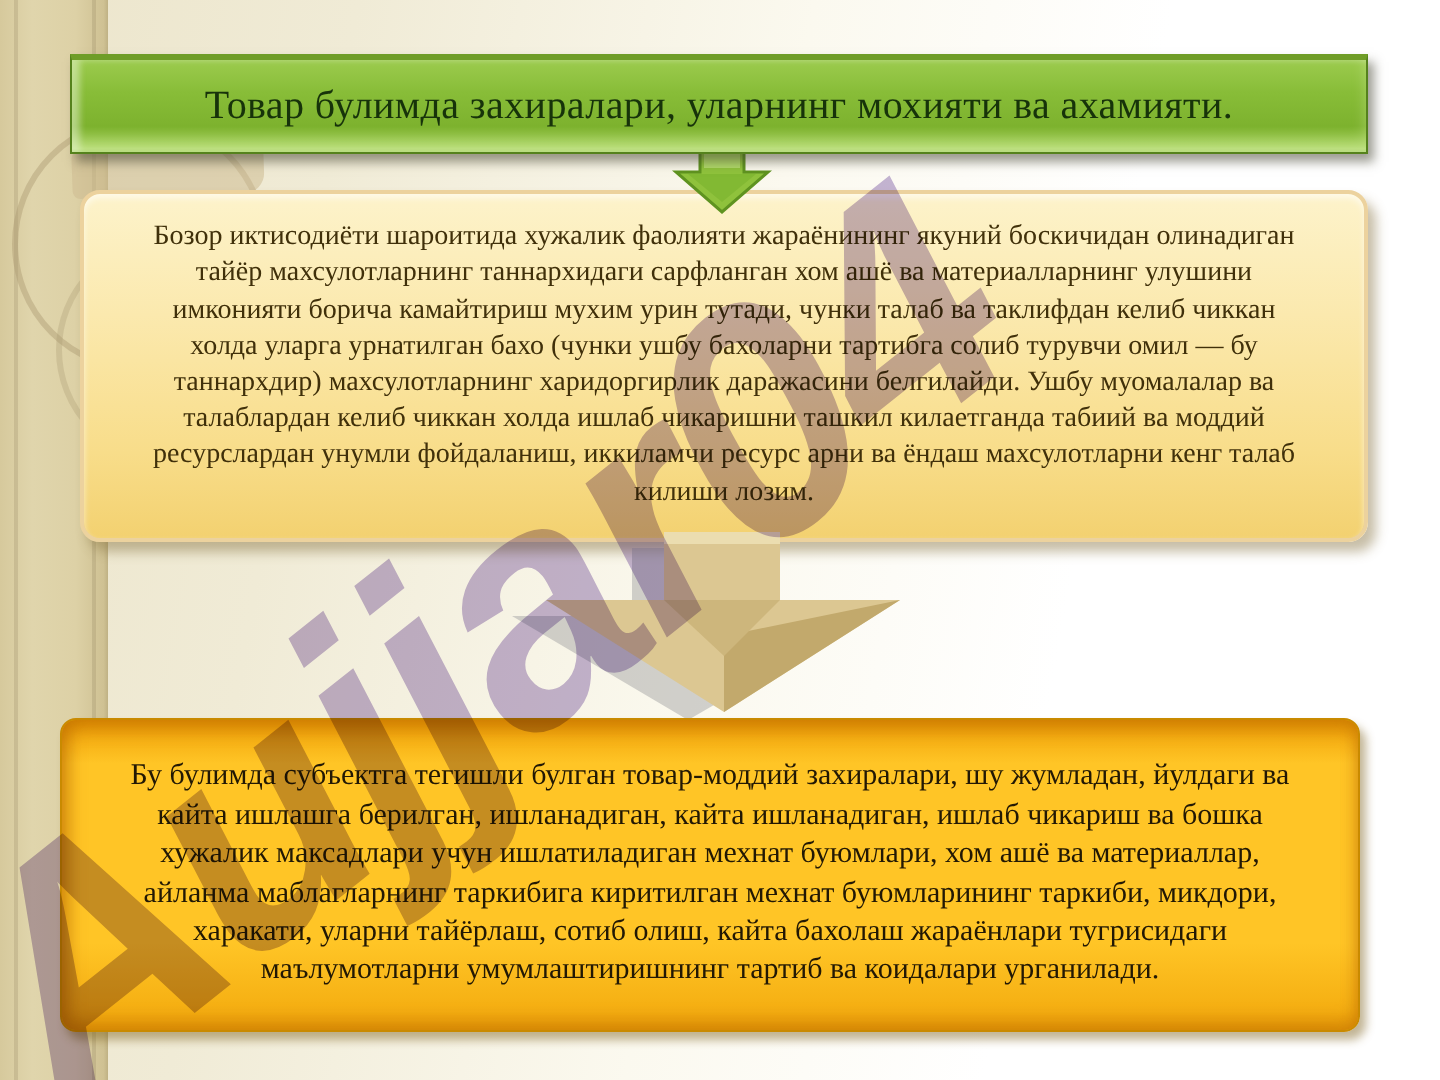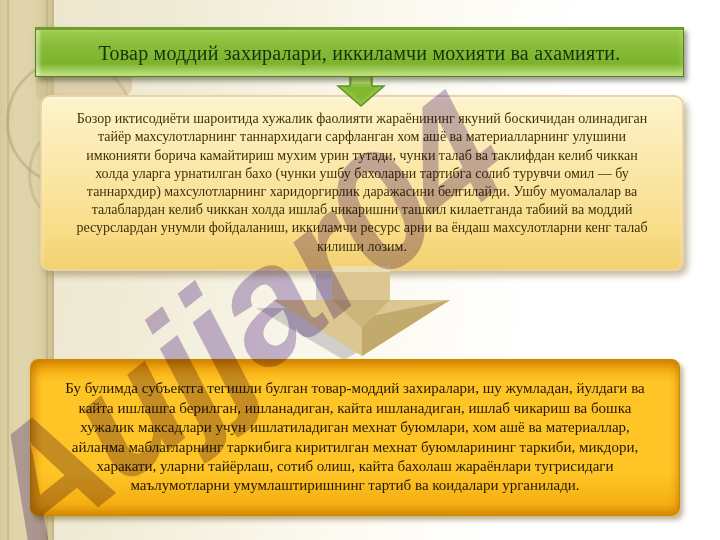--- a/index.html
+++ b/index.html
@@ -80,21 +80,21 @@
     <div class="stripe" style="left:7px"></div>
     <div class="stripe" style="left:46px"></div>
   </div>
   <div class="ring ring1"></div>
   <div class="ring ring2"></div>
   <div class="fold"></div>
 
   <div class="watermark">Aujjar04</div>
 
   <div class="title-box">
-    <div class="title-text">Товар моддий захиралари, иккиламчи мохияти ва ахамияти.</div>
+    <div class="title-text">Товар булимда захиралари, уларнинг мохияти ва ахамияти.</div>
   </div>
 
   <svg class="arrow-svg arrow-small" width="70" height="40" viewBox="0 0 70 40">
     <polygon points="24,1 46,1 46,16 58,16 35,36 12,16 24,16" fill="#8fc23c" stroke="#5f9320" stroke-width="1.5"></polygon>
     <polygon points="26,3 44,3 44,14 26,14" fill="#b9df76" opacity="0.8"></polygon>
     <polygon points="18,17 52,17 35,31" fill="#7ab22d" opacity="0.6"></polygon>
   </svg>
 
   <div class="body-box1">
     <p>Бозор иктисодиёти шароитида хужалик фаолияти жараёнининг якуний боскичидан олинадиган тайёр махсулотларнинг таннархидаги сарфланган хом ашё ва материалларнинг улушини имконияти борича камайтириш мухим урин тутади, чунки талаб ва таклифдан келиб чиккан холда уларга урнатилган бахо (чунки ушбу бахоларни тартибга солиб турувчи омил — бу таннархдир) махсулотларнинг харидоргирлик даражасини белгилайди. Ушбу муомалалар ва талаблардан келиб чиккан холда ишлаб чикаришни ташкил килаетганда табиий ва моддий ресурслардан унумли фойдаланиш, иккиламчи ресурс арни ва ёндаш махсулотларни кенг талаб килиши лозим.</p>

